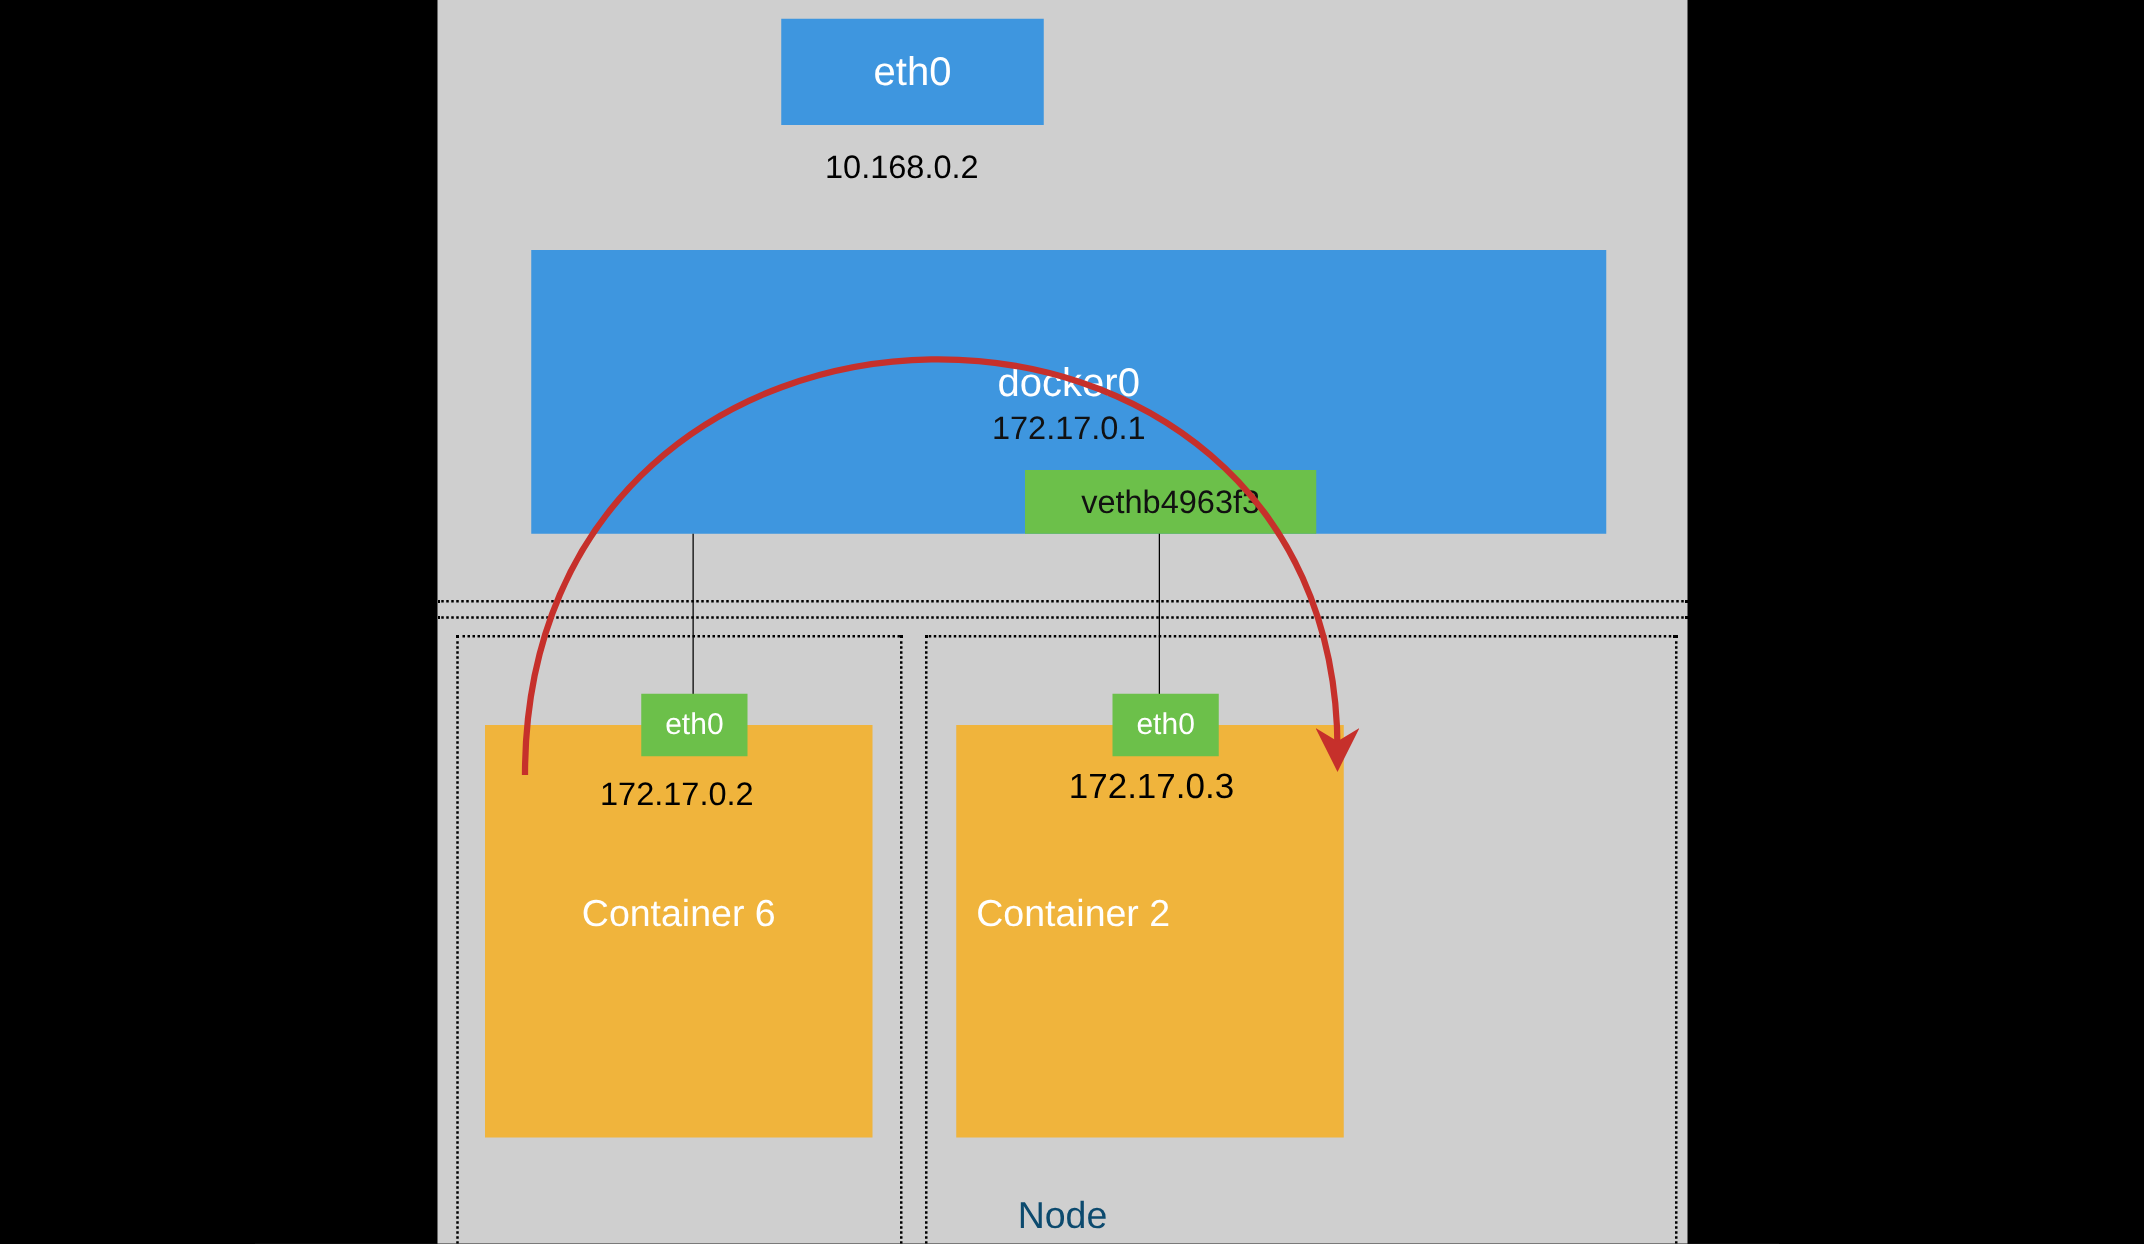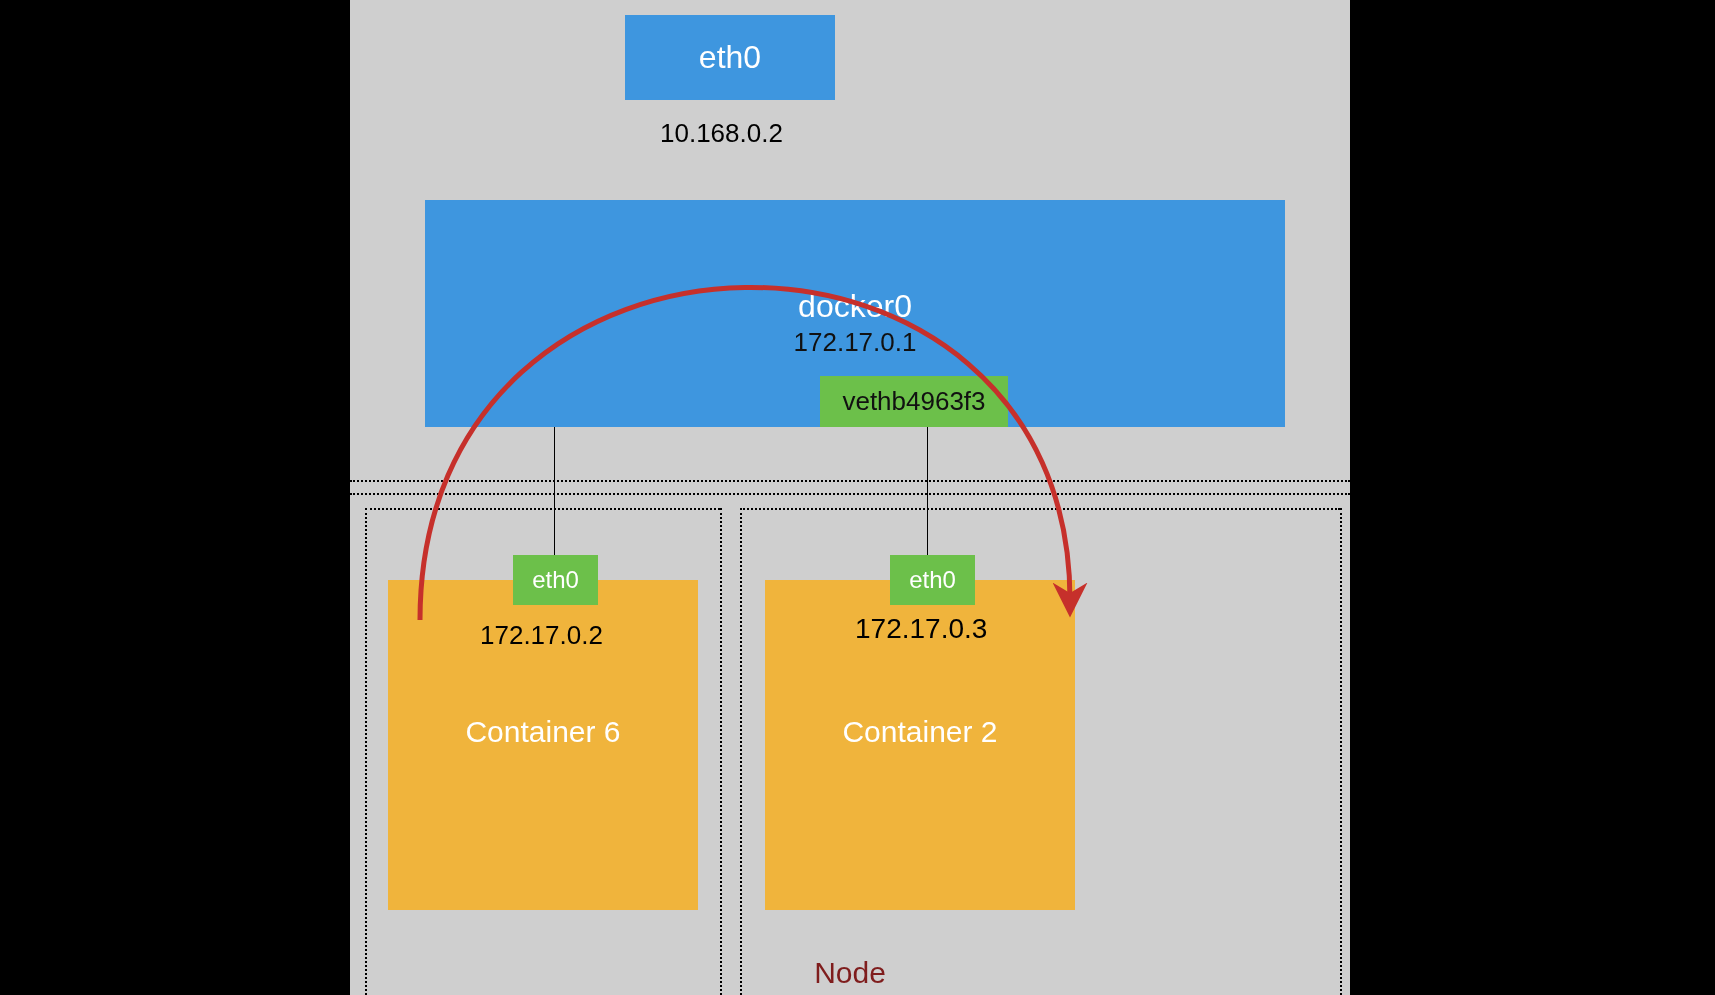--- a/index.html
+++ b/index.html
@@ -31,21 +31,21 @@
       <span>10.168.0.2</span>
     </div>
 
     <div class="box blue" style="left:75px; top:200px; width:860px; height:227px;">
       <div style="position:absolute; width:100%; text-align:center; top:88px;">
         <div class="white-text" style="font-size:32px;">docker0</div>
         <div class="dark-text" style="font-size:26px; margin-top:2px;">172.17.0.1</div>
       </div>
     </div>
 
-    <div class="box green dark-text" style="left:470px; top:376px; width:188px; height:51px; font-size:26px;">
+    <div class="box green dark-text" style="left:470px; top:376px; width:233px; height:51px; font-size:26px;">
       <span>vethb4963f3</span>
     </div>
 
     <div class="line" style="left:204px; top:427px; width:1px; height:130px;"></div>
     <div class="line" style="left:577px; top:427px; width:1px; height:130px;"></div>
 
     <div class="dash-h" style="left:0; top:480px; width:1000px;"></div>
     <div class="dash-h" style="left:0; top:493px; width:1000px;"></div>
 
     <div class="dash-h" style="left:15px; top:508px; width:355px;"></div>
@@ -62,32 +62,32 @@
       </div>
     </div>
     <div class="box green white-text" style="left:163px; top:555px; width:85px; height:50px; font-size:24px;">
       <span>eth0</span>
     </div>
     <div class="label" style="left:130px; top:620px; font-size:26px;">
       <span>172.17.0.2</span>
     </div>
 
     <div class="box orange" style="left:415px; top:580px; width:310px; height:330px;">
-      <div style="position:absolute; width:100%; text-align:center; top:135px;">
+      <div style="position:absolute; width:100%; text-align:left; top:135px;padding-left:16px;">
         <span class="white-text" style="font-size:30px;">Container  2</span>
       </div>
     </div>
     <div class="box green white-text" style="left:540px; top:555px; width:85px; height:50px; font-size:24px;">
       <span>eth0</span>
     </div>
     <div class="label" style="left:505px; top:613px; font-size:28px;">
       <span>172.17.0.3</span>
     </div>
 
-    <div class="label" style="left:0; width:1000px; text-align:center; top:956px; color:#7f1d1d; font-size:30px;">
+    <div class="label" style="left:0; width:1000px; text-align:center; top:956px; color:#0c4a6e; font-size:30px;">
       <span>Node</span>
     </div>
 
     <svg class="overlay" viewBox="0 0 1000 995">
       <defs>
         <marker id="arrowhead" viewBox="0 0 10 10" refX="5" refY="5" markerWidth="7" markerHeight="7" orient="auto-start-reverse">
           <path d="M 0 0 L 10 5 L 0 10 L 3 5 z" fill="#c6302b"></path>
         </marker>
       </defs>
       <path d="M 70 620 C 70 180, 720 180, 720 600" stroke="#c6302b" stroke-width="5" fill="none" marker-end="url(#arrowhead)"></path>

